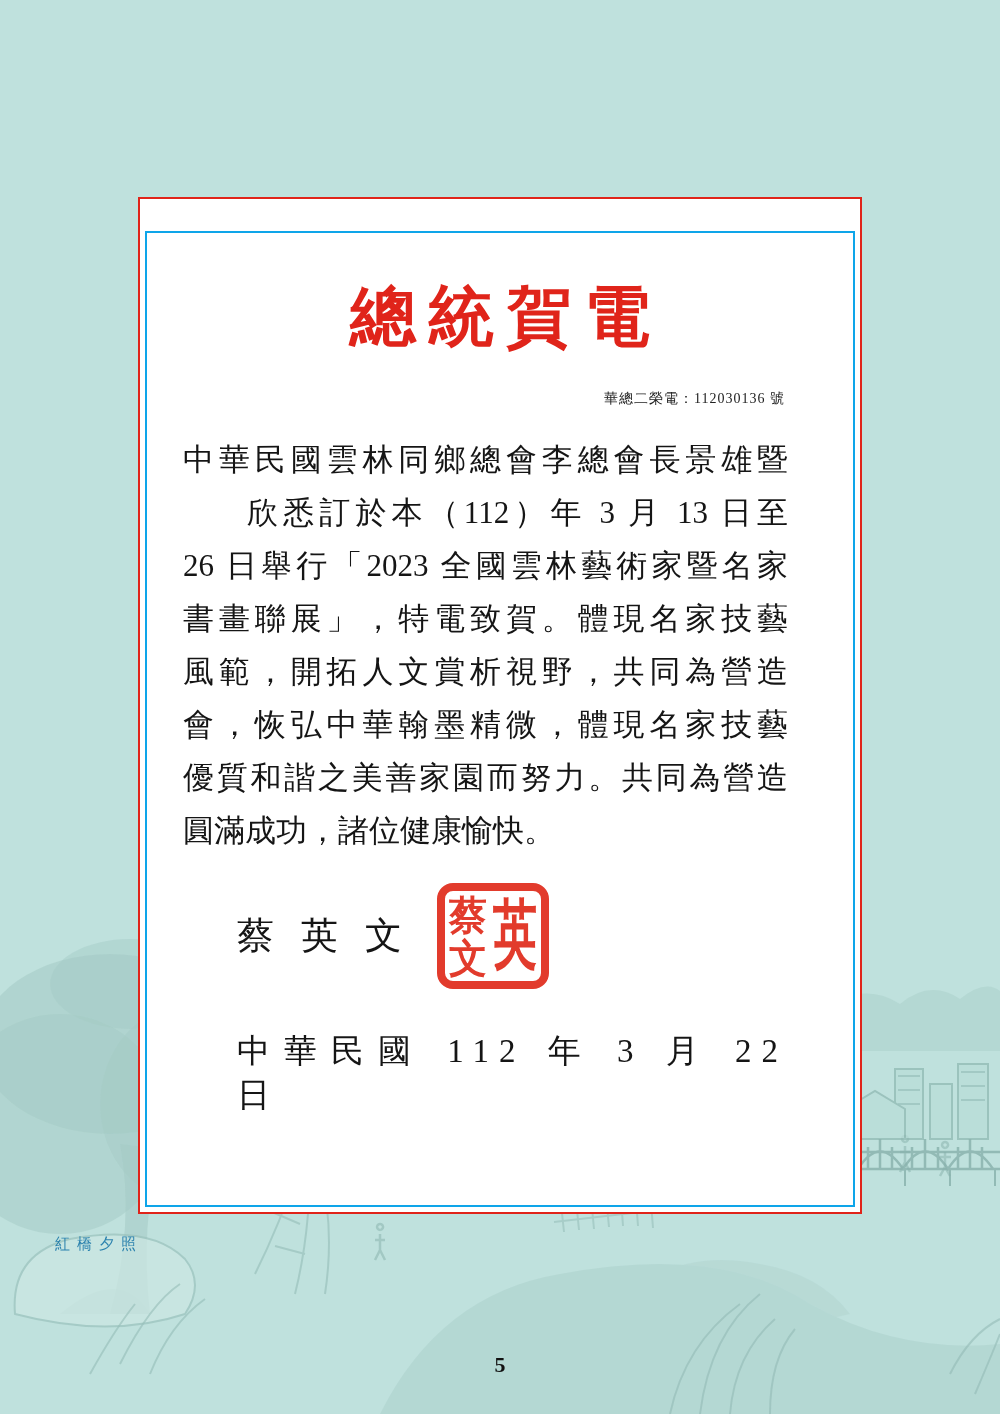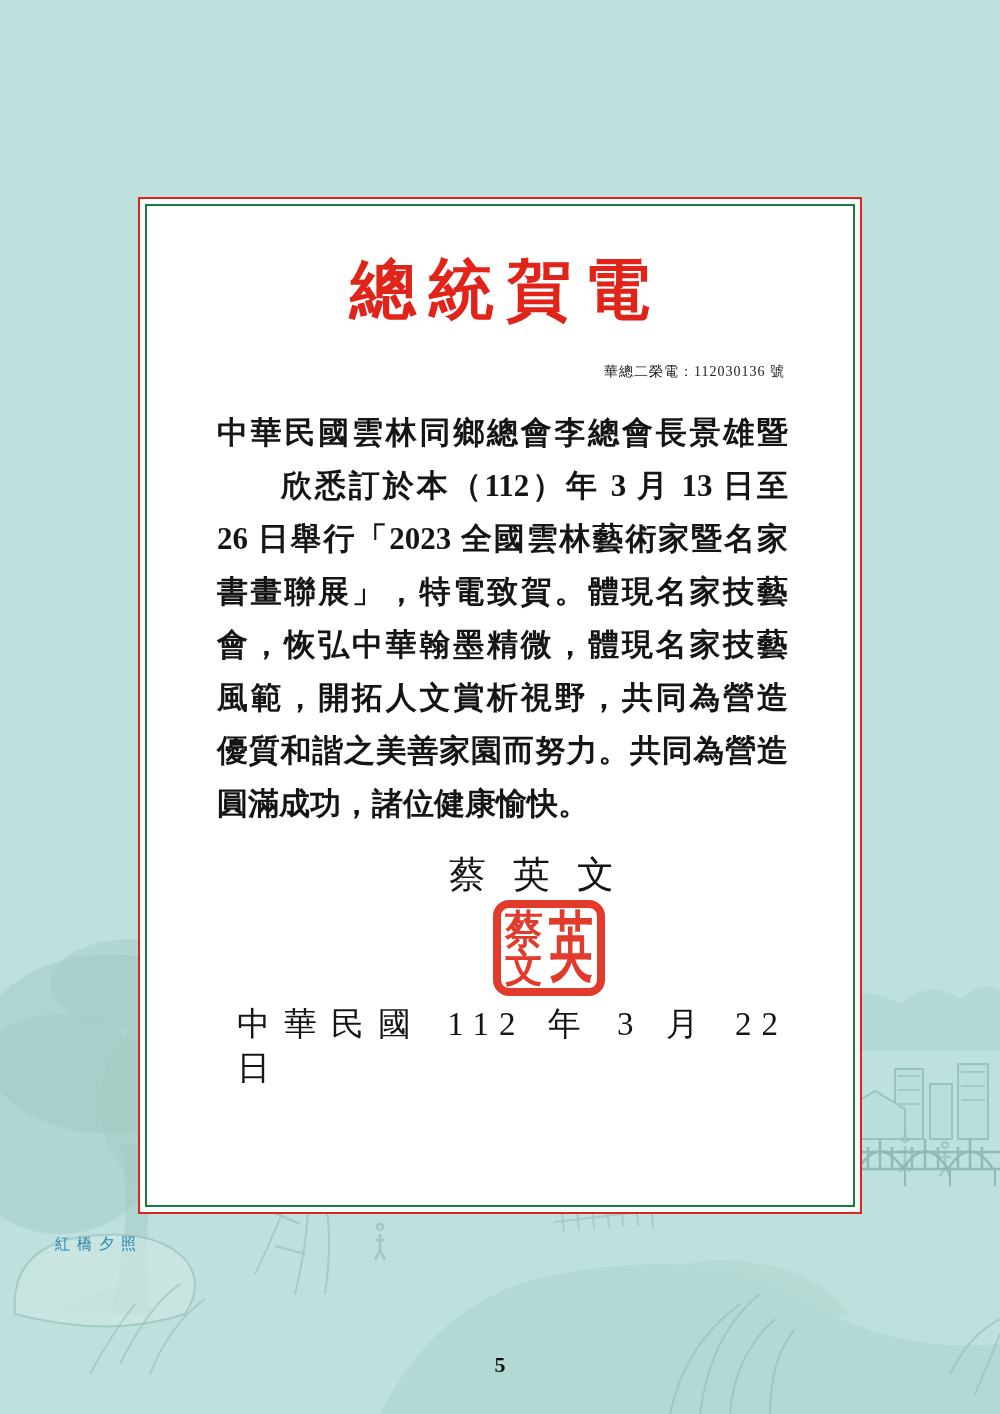--- a/index.html
+++ b/index.html
@@ -22,61 +22,61 @@
   }
   
   .card{
     position:absolute;left:138px;top:197px;width:724px;height:1017px;
     background:#ffffff;
     border:2px solid #e0241a;
     box-sizing:border-box;
   }
   .card-inner{
     position:absolute;inset:5px;
-    border:2px solid #15803d;
+    border:2px solid #0ea5e9;
     box-sizing:border-box;
     overflow:hidden;
+    margin-top:27px;
   }
   .tg-title{
     margin-top:44px;
     text-align:center;
     font-size:66px;line-height:80px;
     letter-spacing:12px;text-indent:12px;
     color:#e0241a;
     font-weight:bold;
   }
   .tg-ref{
     margin-top:30px;
     padding-right:68px;
     text-align:right;
     font-size:14px;line-height:24px;
     color:#222222;
     letter-spacing:1px;
   }
   .tg-body{
     margin-top:22px;
-    padding-left:70px;padding-right:65px;
+    padding-left:36px;padding-right:65px;
     color:#151515;
-    font-weight:bold;
   }
   .line{
     font-size:31px;line-height:53px;
     white-space:nowrap;
   }
   .line.justify{
     white-space:normal;
     text-align:justify;
     text-align-last:justify;
   }
   .line.indent{padding-left:64px;}
   .sig-row{
     margin-top:20px;
     padding-left:90px;
     height:118px;
-    display:flex;align-items:center;flex-direction:column;
+    display:flex;align-items:center;
   }
   .sig-name{
     font-size:37px;color:#151515;
     letter-spacing:27px;
     white-space:nowrap;
   }
   .seal{
     margin-left:8px;
     width:112px;height:106px;
     border:8px solid #e23b2c;
@@ -179,22 +179,22 @@
 
       <div class="tg-title">總統賀電</div>
 
       <div class="tg-ref">華總二榮電：112030136 號</div>
 
       <div class="tg-body">
         <div class="line justify">中華民國雲林同鄉總會李總會長景雄暨</div>
         <div class="line justify indent">欣悉訂於本（112）年 3 月 13 日至</div>
         <div class="line justify">26 日舉行「2023 全國雲林藝術家暨名家</div>
         <div class="line justify">書畫聯展」，特電致賀。體現名家技藝</div>
+        <div class="line justify">風範，開拓人文賞析視野，共同為營造</div>
         <div class="line justify">會，恢弘中華翰墨精微，體現名家技藝</div>
-        <div class="line justify">風範，開拓人文賞析視野，共同為營造</div>
         <div class="line justify">優質和諧之美善家園而努力。共同為營造</div>
         <div class="line">圓滿成功，諸位健康愉快。</div>
       </div>
 
       <div class="sig-row">
         <span class="sig-name">蔡英文</span>
         <div class="seal">
           <div class="seal-col left">
             <span>蔡</span>
             <span>文</span>

